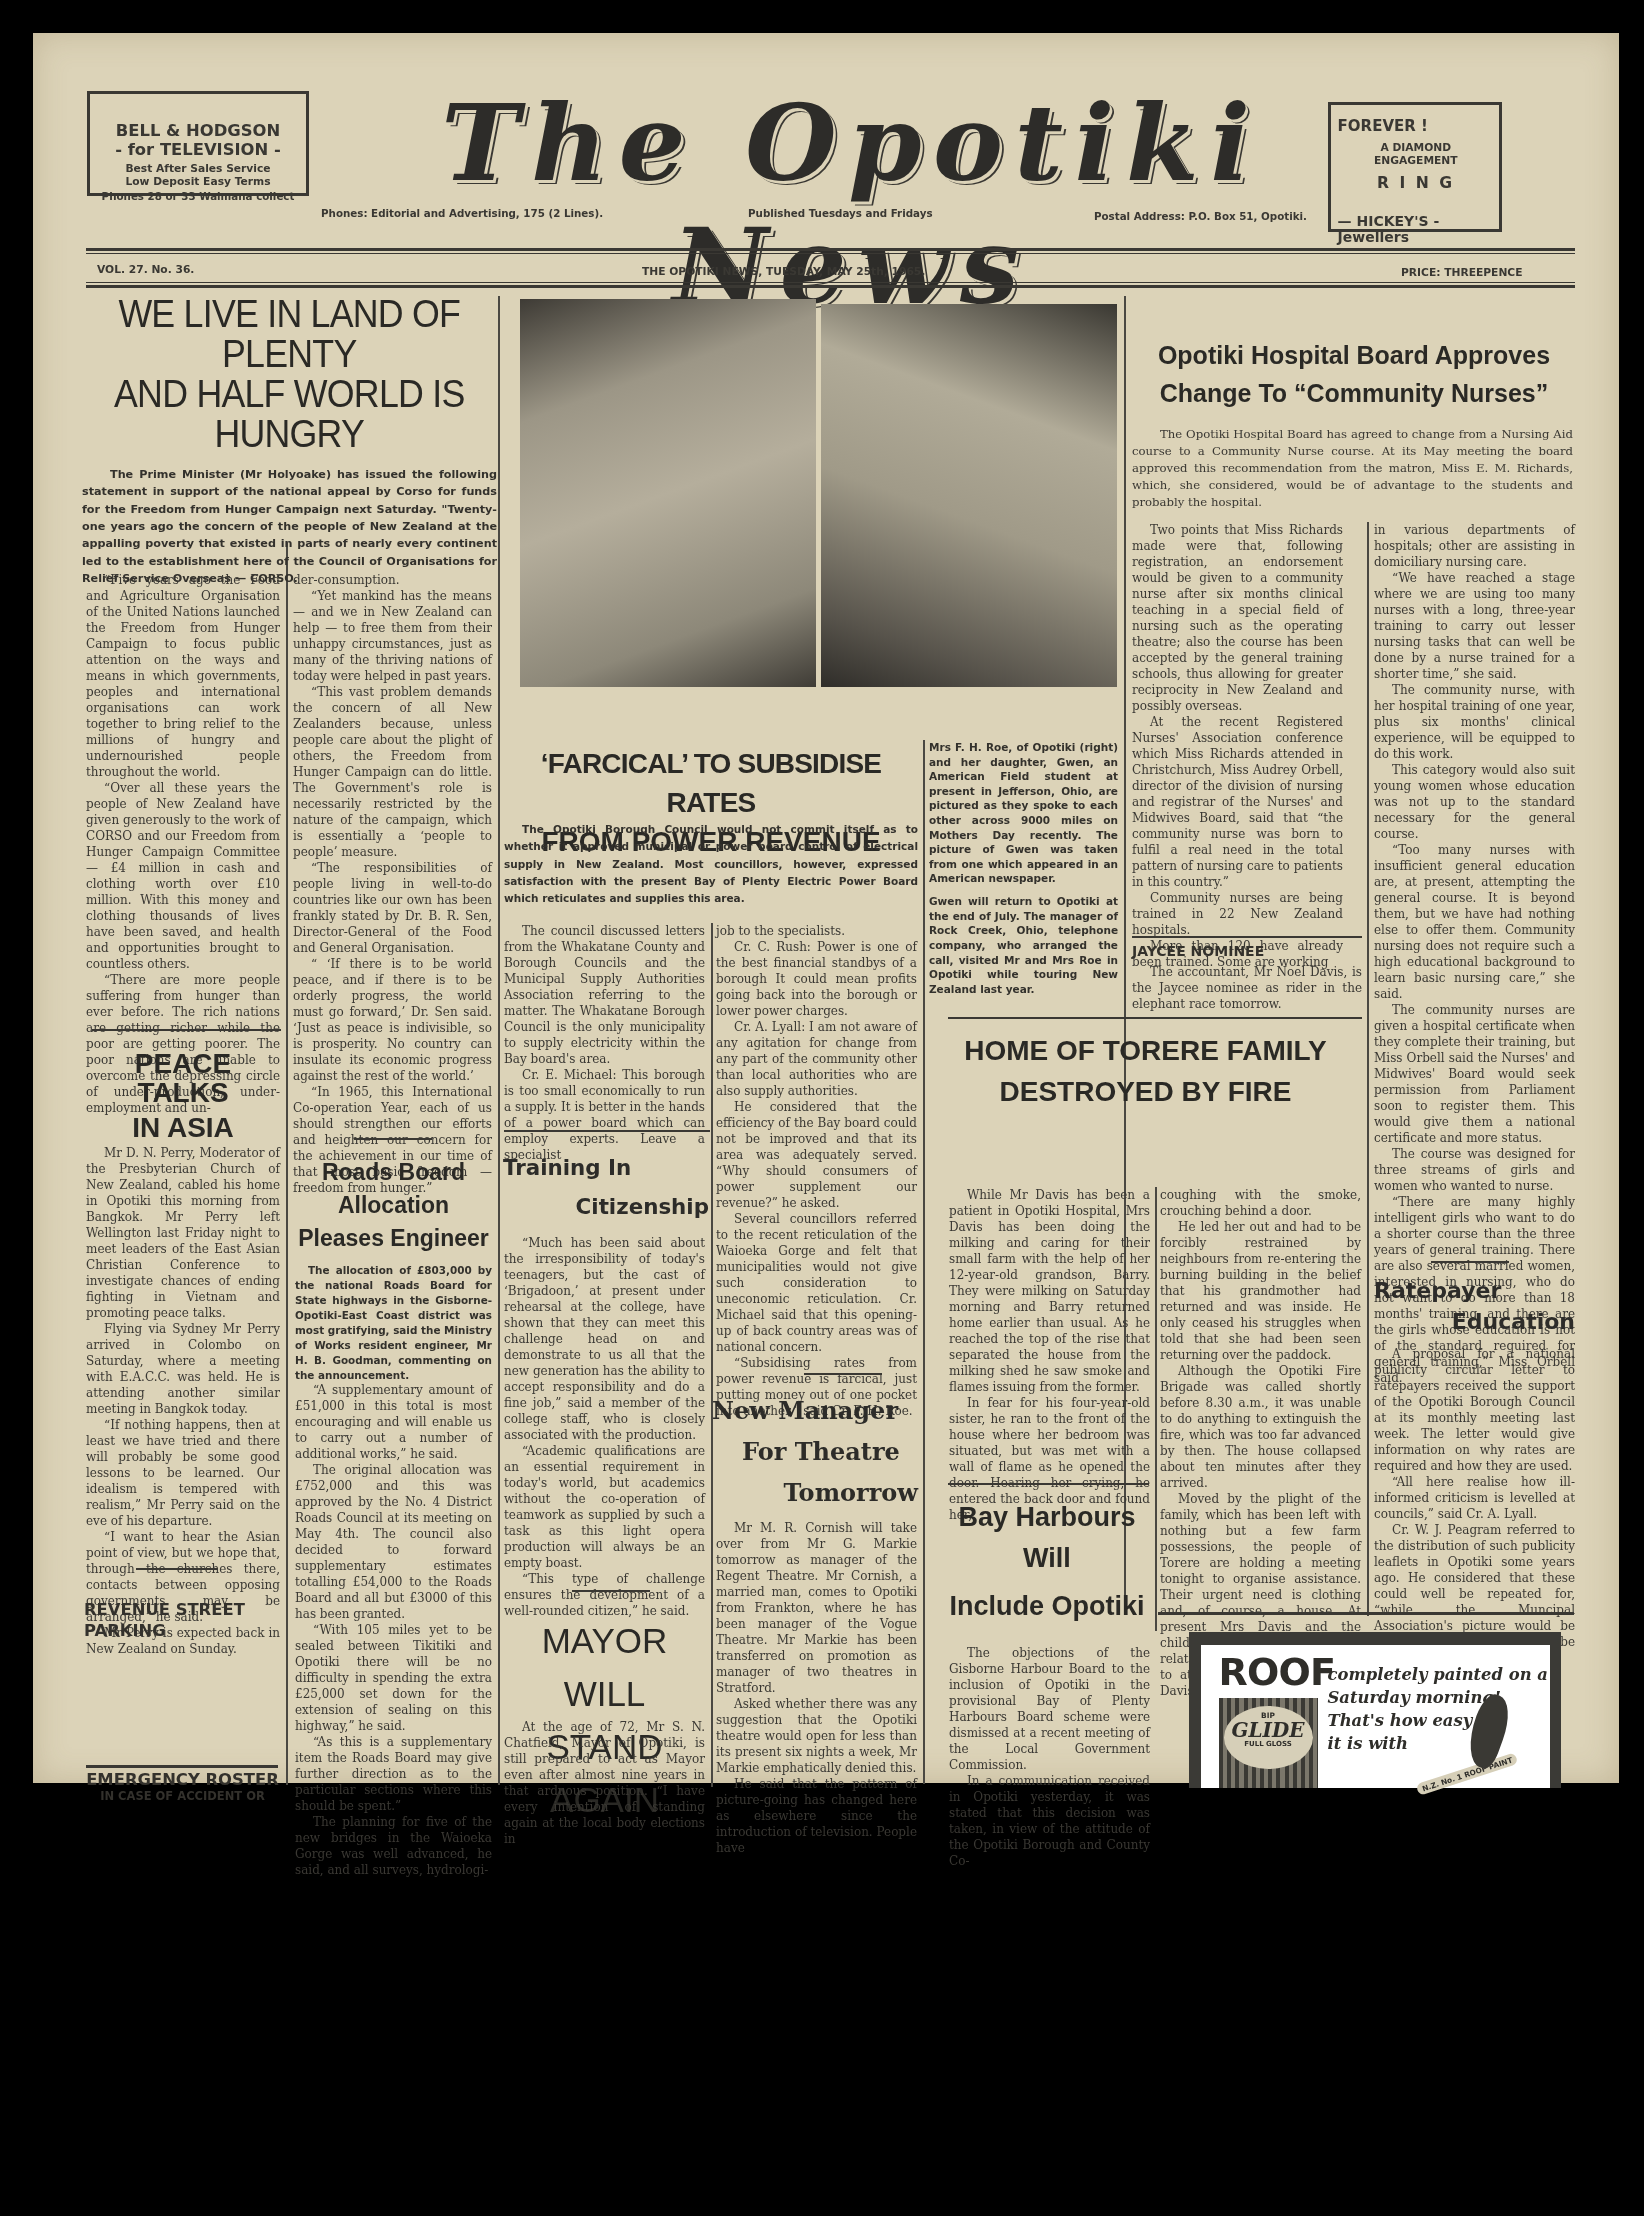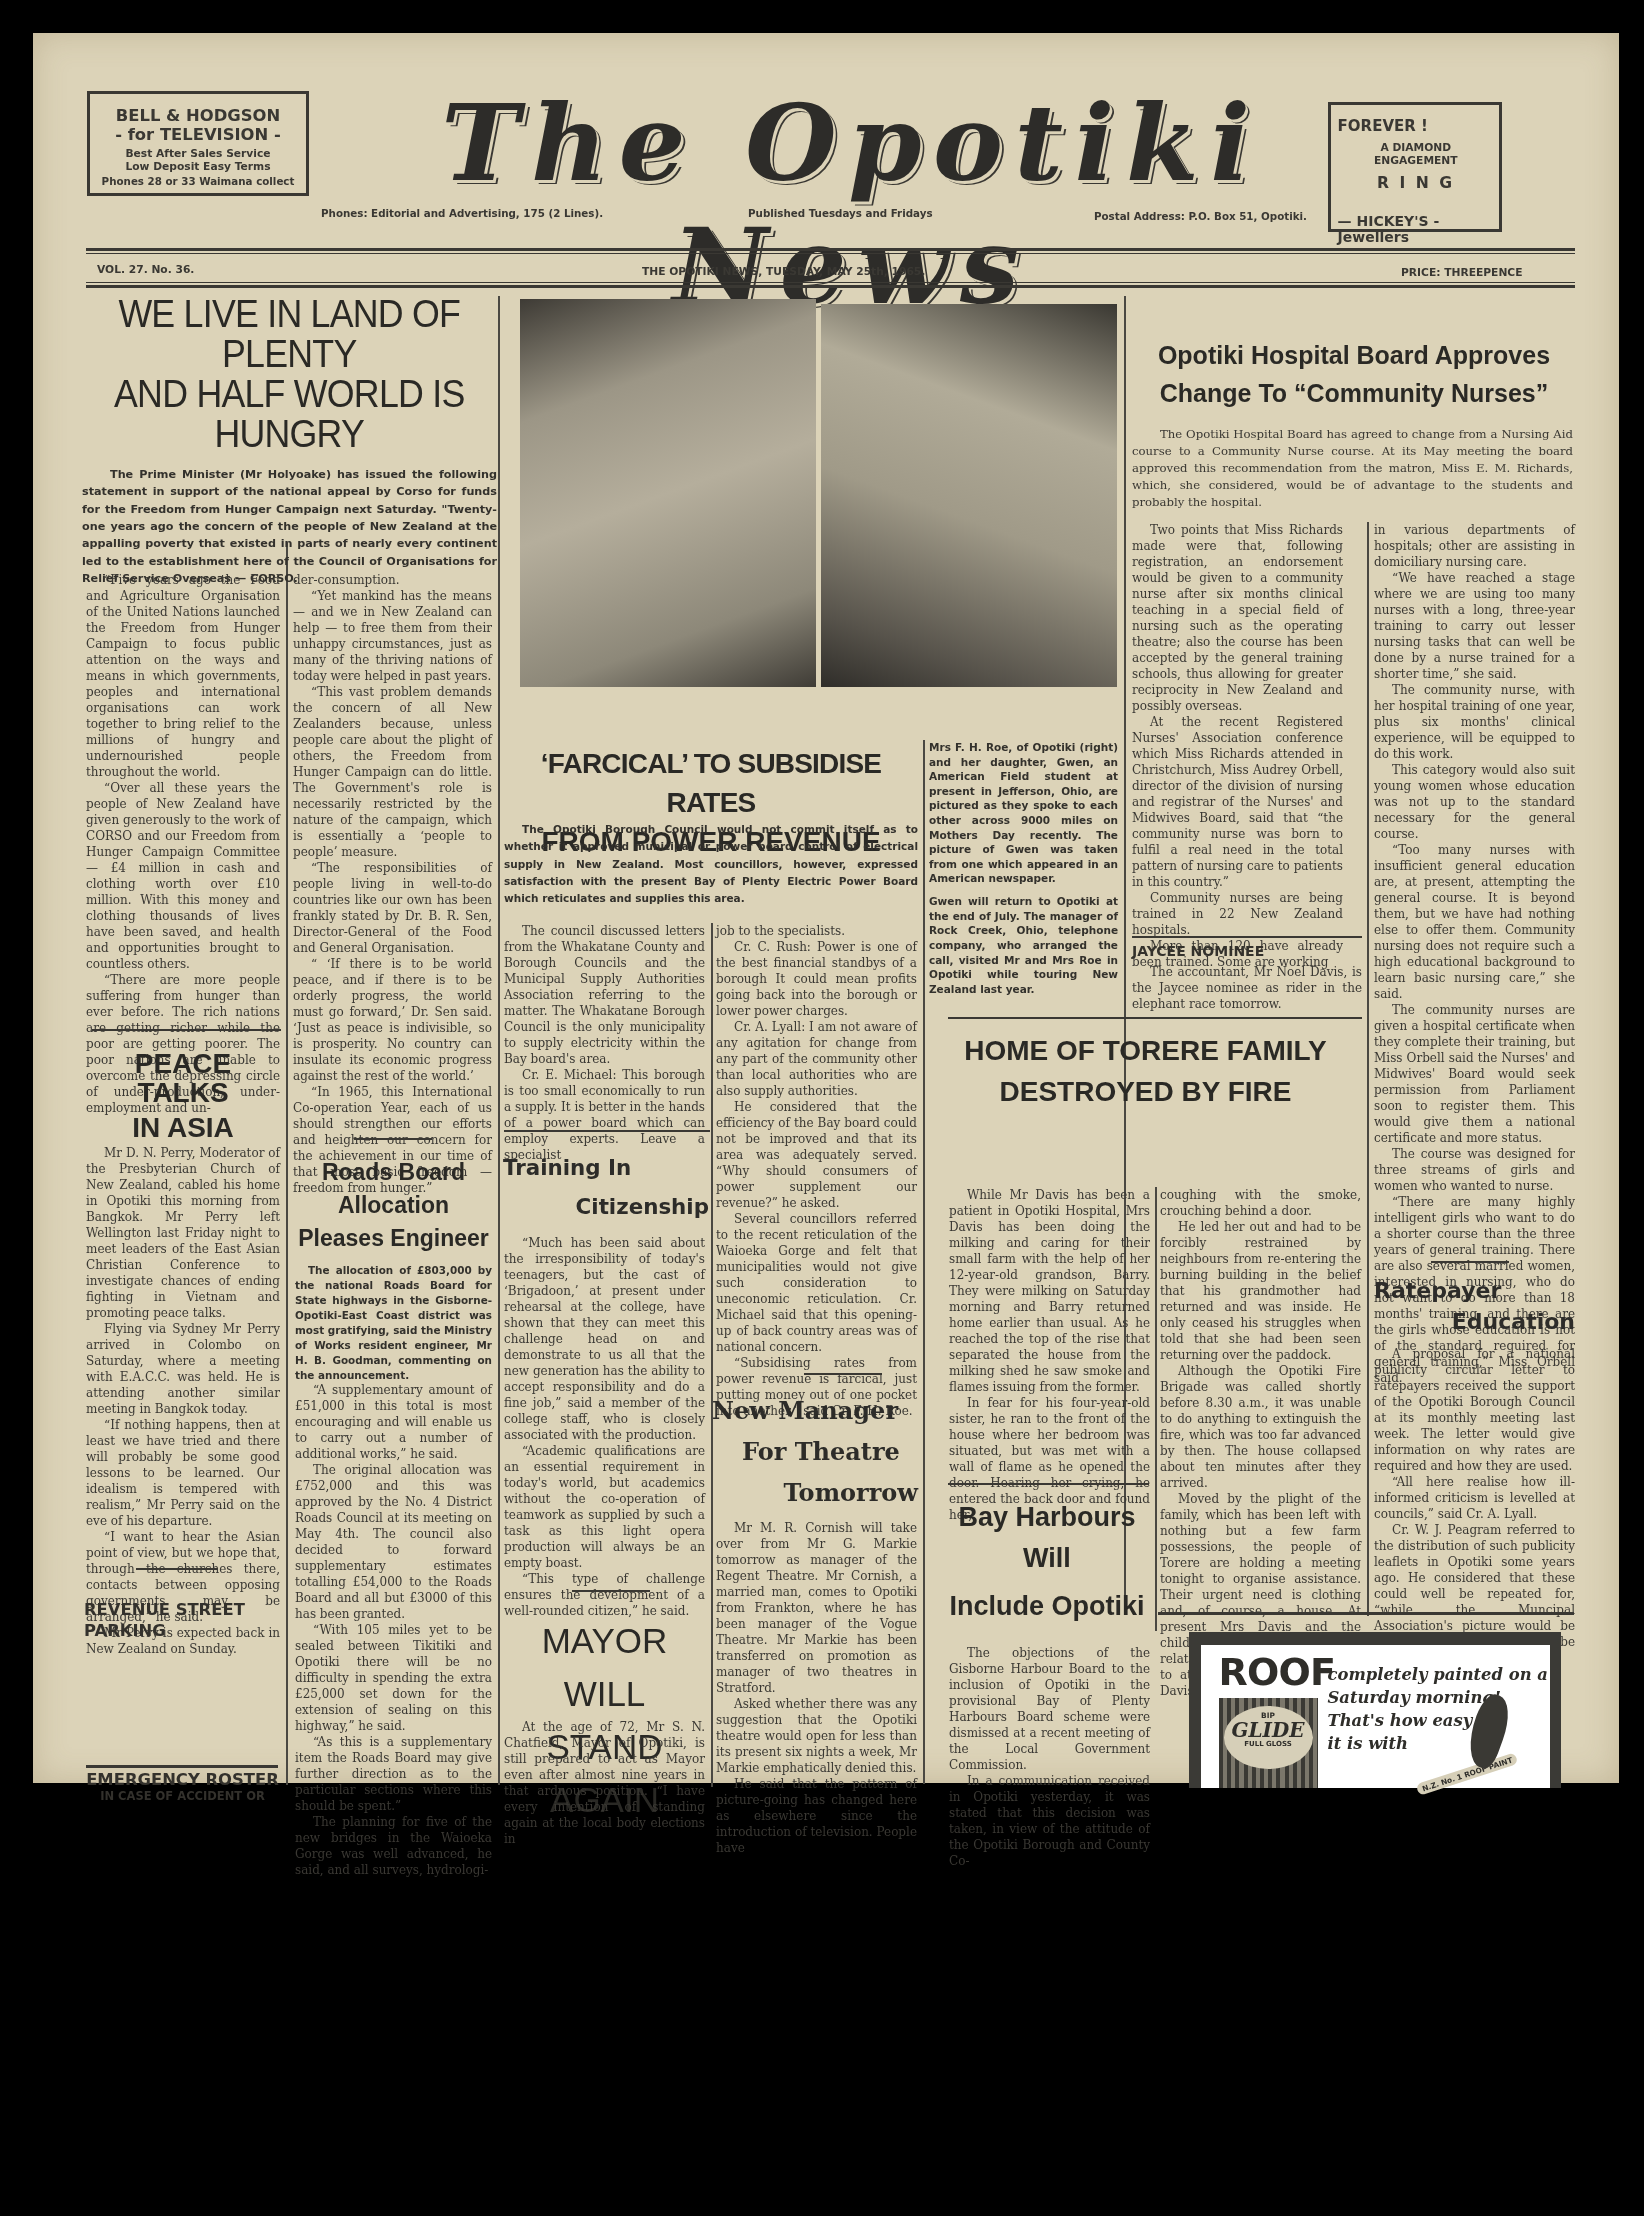--- a/index.html
+++ b/index.html
@@ -21,21 +21,21 @@
   .masthead-title{font-family:"DejaVu Serif",serif;font-weight:bold;font-size:105px;letter-spacing:11.5px;color:#2d2c29;
      text-shadow:2.5px 2.5px 0 #dcd3b8,4.1px 4.1px 0 #3a3833;font-style:italic;}
   .photo{background:linear-gradient(135deg,#6e6a60,#a9a394 40%,#8a8576 70%,#4a4740);}
   .ad-roof{background:#3b3a36;}
 </style>
 </head>
 <body>
 
 <div id="page">
 
-  <div class="abs box sans" style="left:54px;top:58px;width:222px;height:105px;text-align:center;font-weight:bold;color:#3a3833;padding-top:12px;">
+  <div class="abs box sans" style="left:54px;top:58px;width:222px;height:105px;text-align:center;font-weight:bold;color:#3a3833;padding-top:27px;">
     <div style="font-size:16.4px;">BELL &amp; HODGSON</div>
     <div style="font-size:16.4px;">- for TELEVISION -</div>
     <div style="font-size:10.7px;margin-top:2.5px;">Best After Sales Service</div>
     <div style="font-size:10.7px;">Low Deposit Easy Terms</div>
     <div style="font-size:10.3px;margin-top:2.5px;">Phones 28 or 33 Waimana collect</div>
   </div>
 
   <div class="abs masthead-title" style="left:362px;top:49px;width:913px;text-align:center;line-height:123px;">The Opotiki News</div>
 
   <div class="abs sans" style="left:288px;top:174px;font-size:10.3px;font-weight:bold;color:#3a3833;">Phones: Editorial and Advertising, 175 (2 Lines).</div>

